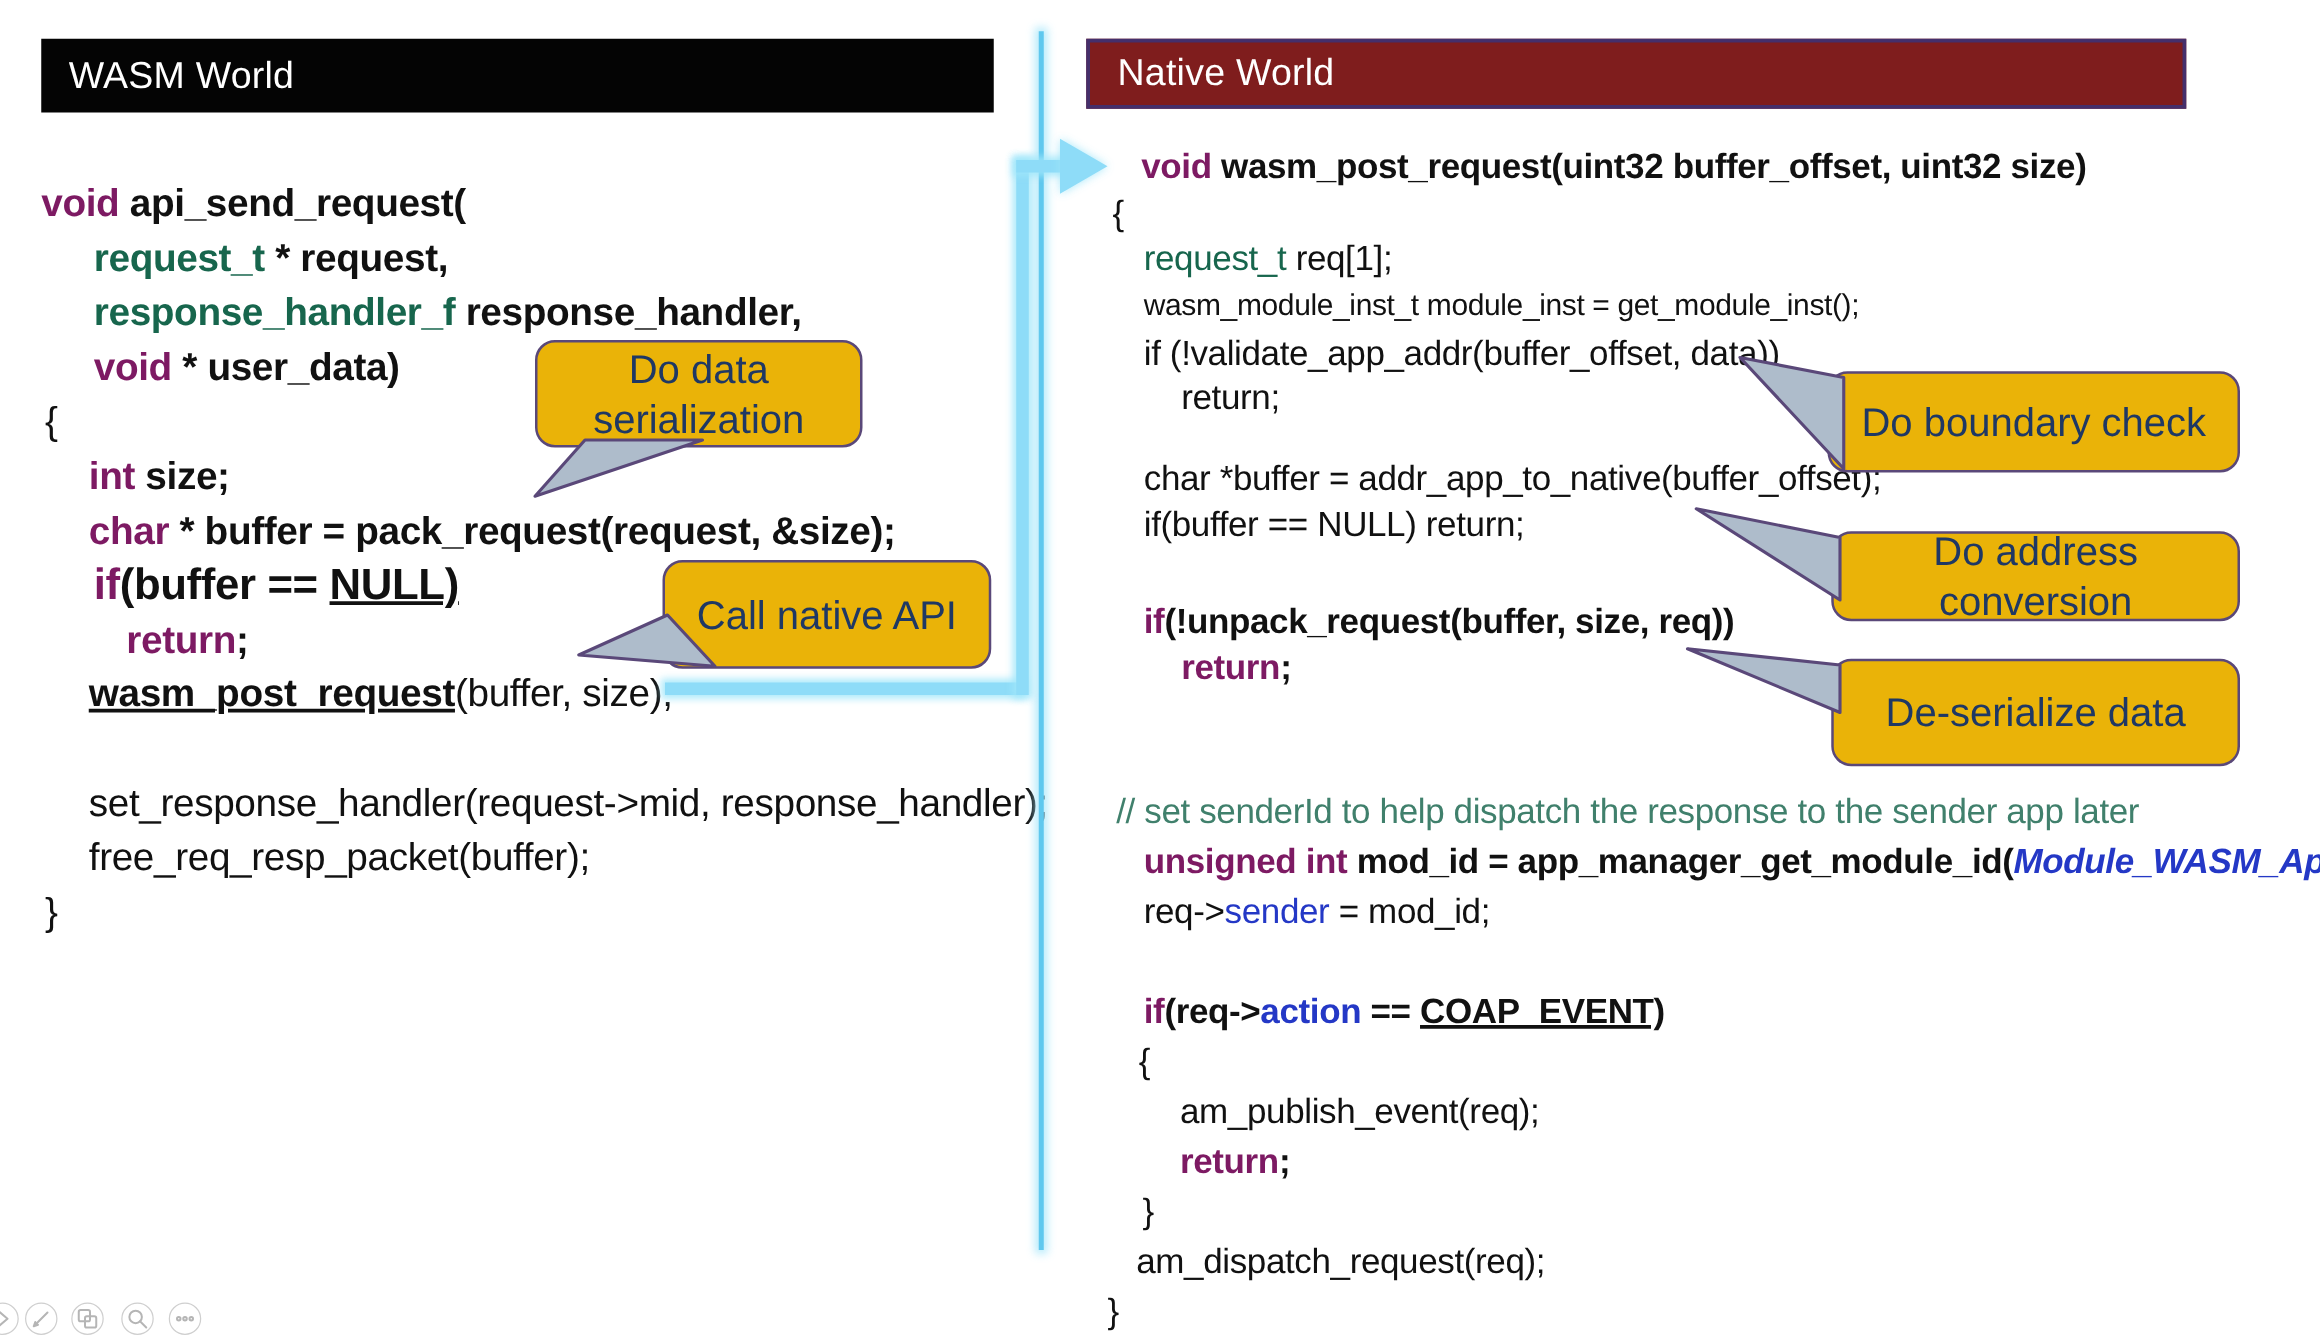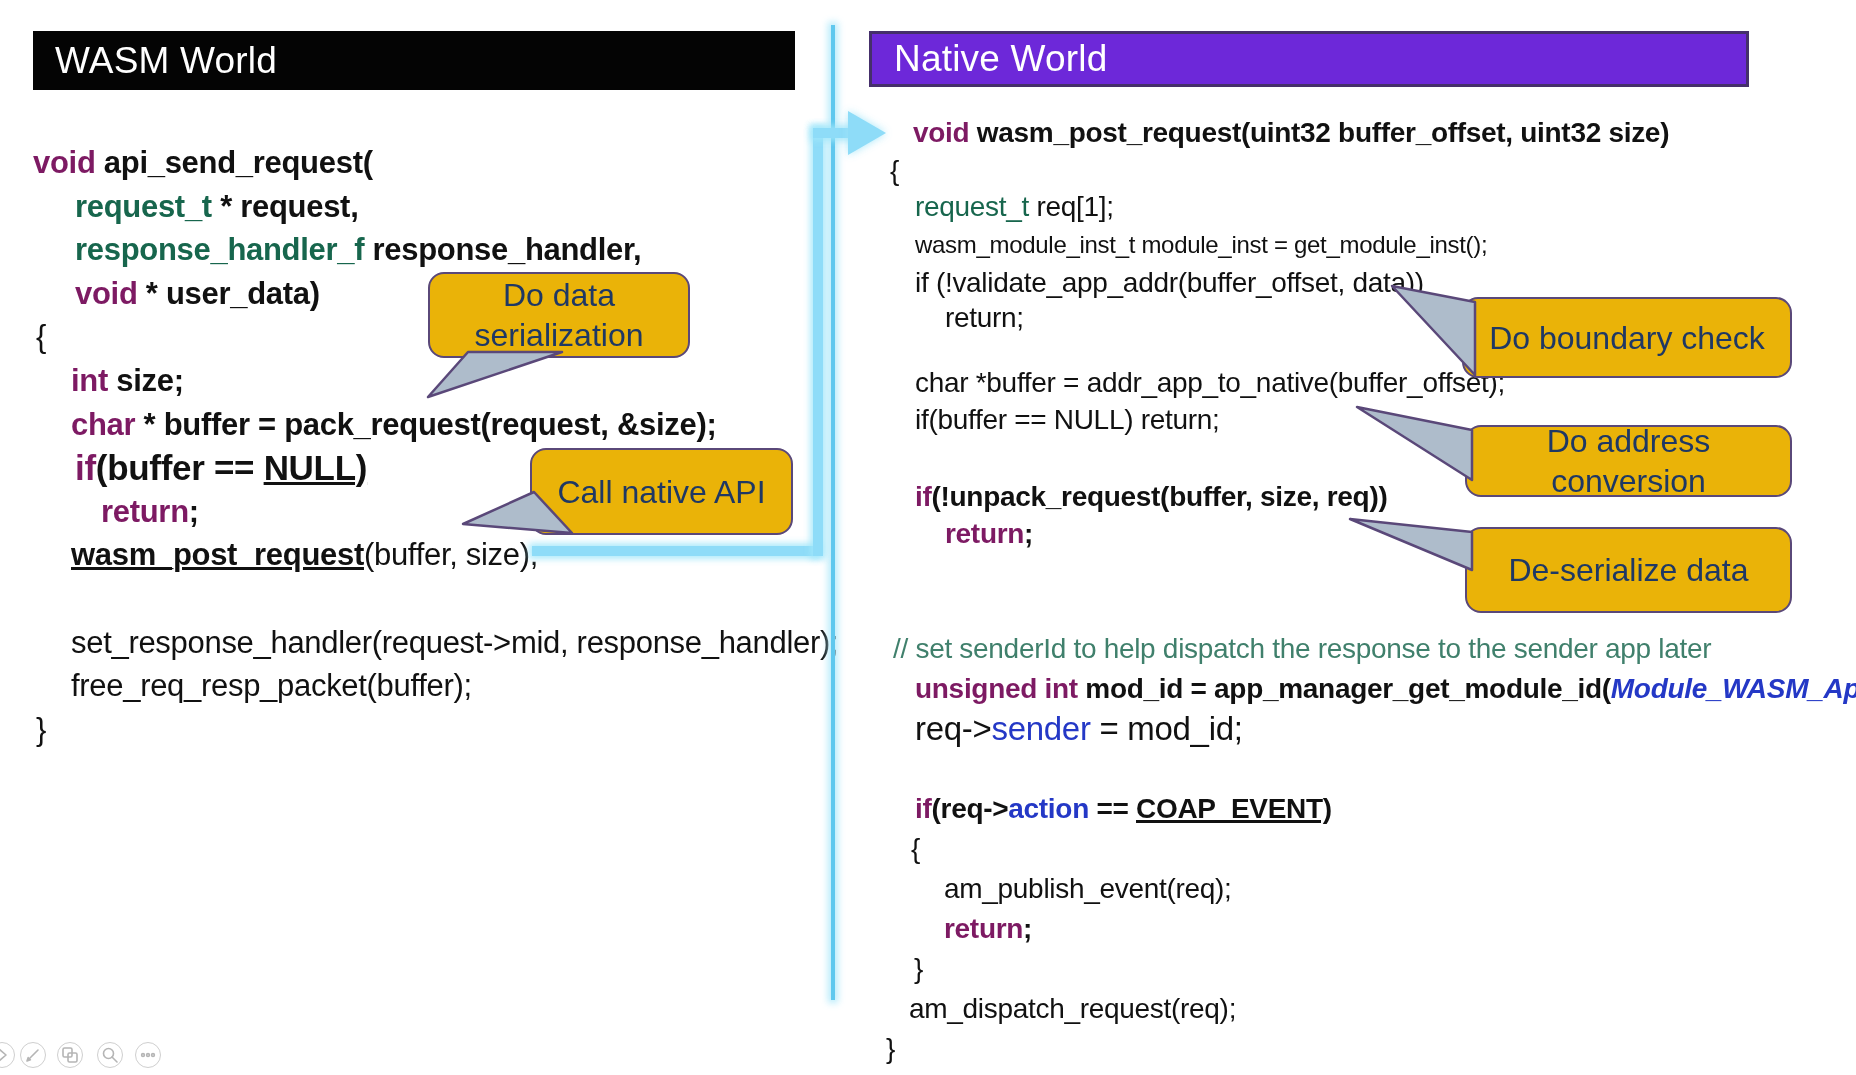--- a/index.html
+++ b/index.html
@@ -1,21 +1,21 @@
 <!DOCTYPE html>
 <html><head>
 <meta charset="utf-8">
 <style>
   html,body{margin:0;padding:0;background:#fff;}
   #canvas{position:relative;width:1856px;height:1075px;background:#ffffff;overflow:hidden;
           font-family:"Liberation Sans",sans-serif;}
-  .hdr{position:absolute;display:flex;align-items:center;color:#fff;font-size:37px;
+  .hdr{position:absolute;display:flex;align-items:center;color:#fff;font-size:30px;
        letter-spacing:.2px;}
   #hdr-wasm{left:33px;top:31px;width:762px;height:59px;background:#040404;padding-left:22px;box-sizing:border-box;}
-  #hdr-native{left:869px;top:31px;width:880px;height:56px;background:#6d28d9;border:3px solid #452f6b;
+  #hdr-native{left:869px;top:31px;width:880px;height:56px;background:#7f1d1d;border:3px solid #452f6b;
               padding-left:22px;box-sizing:border-box;}
   .cl{position:absolute;white-space:pre;color:#111;letter-spacing:-0.3px;}
   .cl span.kw{color:#7d1a63;}
   .cl span.ty{color:#17664d;}
   .cl span.bl{color:#2438c6;}
   .cl span.cm{color:#40806c;}
   .cl span.b{font-weight:bold;}
   .cl span.u{text-decoration:underline;text-decoration-thickness:3px;}
   .cl span.i{font-style:italic;}
   .bubble{position:absolute;background:#eab308;border:2.5px solid #5a4879;border-radius:16px;
@@ -71,21 +71,21 @@
       <div class="cl" style="left: 915px; top: 188px; line-height: 38px; font-size: 28px;"><span class="ty">request_t</span><span> req[1];</span></div>
       <div class="cl" style="left: 915px; top: 226px; line-height: 38px; font-size: 24px;"><span>wasm_module_inst_t module_inst = get_module_inst();</span></div>
       <div class="cl" style="left: 915px; top: 264px; line-height: 38px; font-size: 28px;"><span>if (!validate_app_addr(buffer_offset, data))</span></div>
       <div class="cl" style="left: 945px; top: 299px; line-height: 38px; font-size: 28px;"><span>return;</span></div>
       <div class="cl" style="left: 915px; top: 364px; line-height: 38px; font-size: 28px;"><span>char *buffer = addr_app_to_native(buffer_offset);</span></div>
       <div class="cl" style="left: 915px; top: 401px; line-height: 38px; font-size: 28px;"><span>if(buffer == NULL) return;</span></div>
       <div class="cl" style="left: 915px; top: 478px; line-height: 38px; font-size: 28px;"><span class="kw b">if</span><span class="b">(!unpack_request(buffer, size, req))</span></div>
       <div class="cl" style="left: 945px; top: 515px; line-height: 38px; font-size: 28px;"><span class="kw b">return</span><span class="b">;</span></div>
       <div class="cl" style="left: 893px; top: 630px; line-height: 38px; font-size: 28px;"><span class="cm">// set senderId to help dispatch the response to the sender app later</span></div>
       <div class="cl" style="left: 915px; top: 670px; line-height: 38px; font-size: 28px;"><span class="kw b">unsigned int</span><span class="b"> mod_id = app_manager_get_module_id(</span><span class="bl b i">Module_WASM_App</span></div>
-      <div class="cl" style="left: 915px; top: 710px; line-height: 38px; font-size: 33px;"><span>req-&gt;</span><span class="bl">sender</span><span> = mod_id;</span></div>
+      <div class="cl" style="left: 915px; top: 710px; line-height: 38px; font-size: 28px;"><span>req-&gt;</span><span class="bl">sender</span><span> = mod_id;</span></div>
       <div class="cl" style="left: 915px; top: 790px; line-height: 38px; font-size: 28px;"><span class="kw b">if</span><span class="b">(req-&gt;</span><span class="bl b">action</span><span class="b"> == </span><span class="b u">COAP_EVENT)</span></div>
       <div class="cl" style="left: 911px; top: 830px; line-height: 38px; font-size: 28px;"><span>{</span></div>
       <div class="cl" style="left: 944px; top: 870px; line-height: 38px; font-size: 28px;"><span>am_publish_event(req);</span></div>
       <div class="cl" style="left: 944px; top: 910px; line-height: 38px; font-size: 28px;"><span class="kw b">return</span><span class="b">;</span></div>
       <div class="cl" style="left: 914px; top: 950px; line-height: 38px; font-size: 28px;"><span>}</span></div>
       <div class="cl" style="left: 909px; top: 990px; line-height: 38px; font-size: 28px;"><span>am_dispatch_request(req);</span></div>
       <div class="cl" style="left: 886px; top: 1030px; line-height: 38px; font-size: 28px;"><span>}</span></div>
     </div>
 
   <div id="bubbles">

